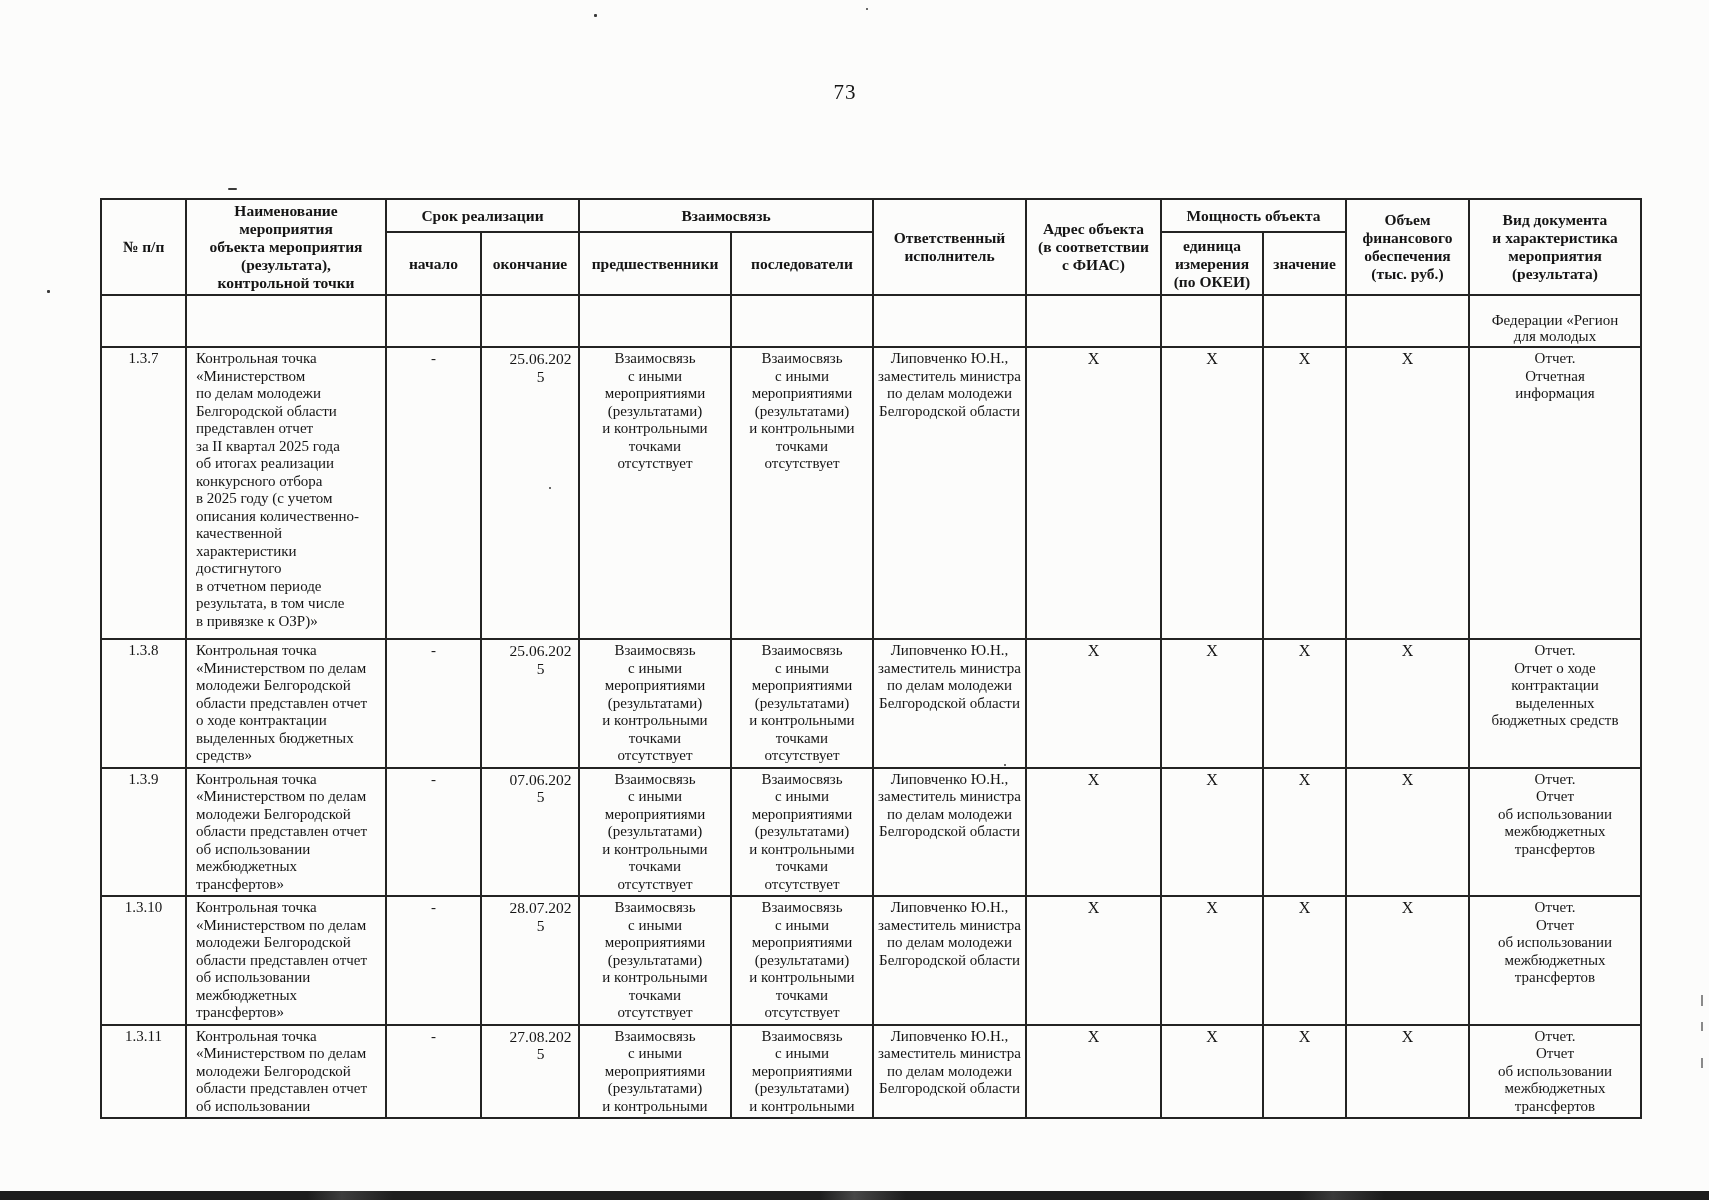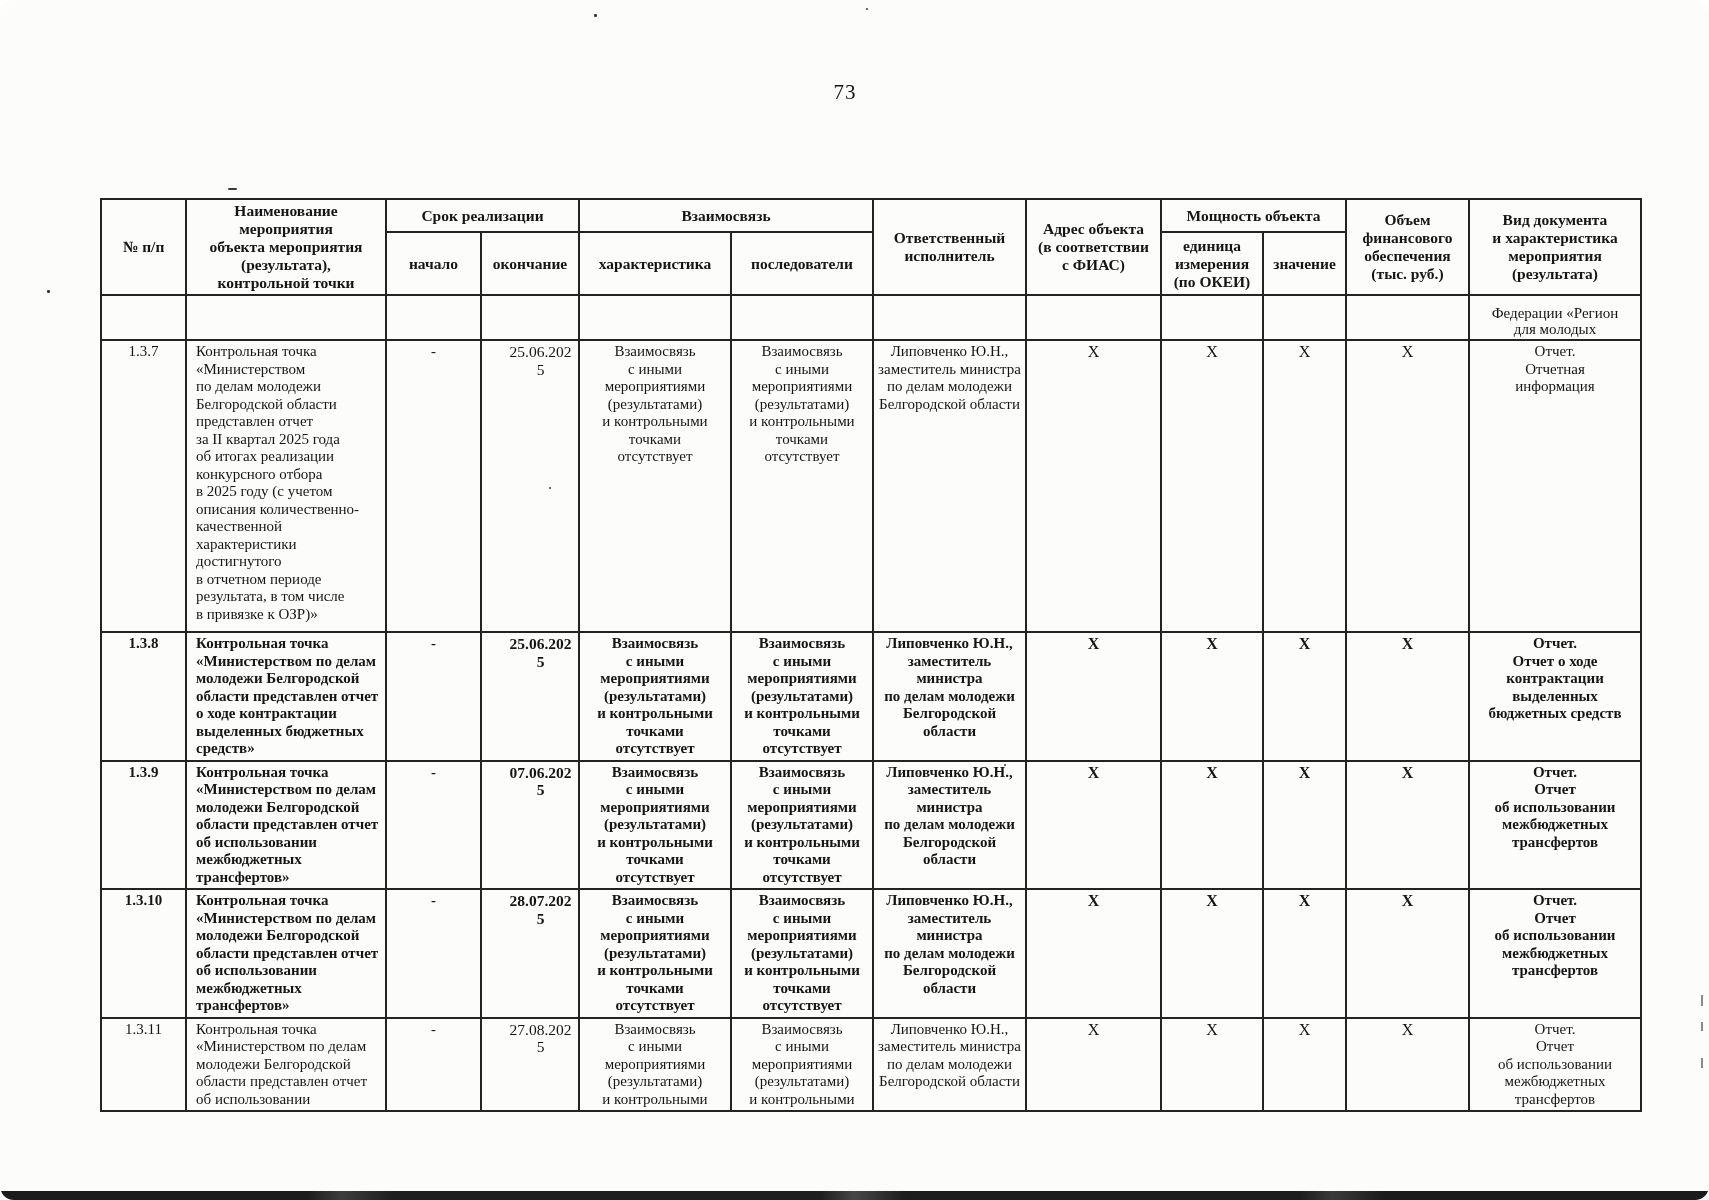--- a/index.html
+++ b/index.html
@@ -3,21 +3,20 @@
 <meta charset="utf-8">
 <style>
   html,body{margin:0;padding:0;}
   .page{
     position:relative;
     width:1709px;height:1200px;
     background:#fcfcfb;
     font-family:"Liberation Serif","DejaVu Serif",serif;
     color:#151515;
     overflow:hidden;
-    border-radius:14px;
   }
   .page-number{
     position:absolute;top:80px;left:0;width:1690px;
     text-align:center;font-size:21px;letter-spacing:1px;
   }
   table.sched{
     position:absolute;left:100px;top:198px;
     width:1540px;
     border-collapse:collapse;table-layout:fixed;
     background:transparent;
@@ -36,23 +35,23 @@
   .sched thead th{
     font-weight:bold;
     vertical-align:middle;
     line-height:18px;
     font-size:15.5px;
     padding:2px 4px;
   }
   .sched tr.hdr-top{height:32px;}
   .sched tr.hdr-sub{height:61px;}
   .sched tr.carryover{height:32px;}
-  .sched tr.carryover td{line-height:15.5px;padding-top:10px;}
+  .sched tr.carryover td{line-height:15.5px;padding-top:17px;}
   .sched tr.r0{height:292px;}
-  .sched tr.r1,.sched tr.r2,.sched tr.r3{height:125px;font-weight:bold;}
+  .sched tr.r1,.sched tr.r2,.sched tr.r3{height:125px;}
   .sched tr.r4{height:88px;}
   td.c-name{
     text-align:left;
     padding-left:9px;padding-right:0;
   }
   td.c-date{font-size:15.5px;padding-left:24px;}
   td.c-x{font-size:16px;}
   .speck{position:absolute;background:#3a3a3a;border-radius:1px;}
   .edge-mark{position:absolute;background:#8a8a8a;}
   .bottom-strip{
@@ -106,21 +105,21 @@
 обеспечения
 (тыс. руб.)</th>
         <th rowspan="2">Вид документа
 и характеристика
 мероприятия
 (результата)</th>
       </tr>
       <tr class="hdr-sub">
         <th>начало</th>
         <th>окончание</th>
-        <th>характеристика</th>
+        <th>предшественники</th>
         <th>последователи</th>
         <th>единица
 измерения
 (по ОКЕИ)</th>
         <th>значение</th>
       </tr>
     </thead>
     <tbody>
       <tr class="carryover">
         <td></td>

